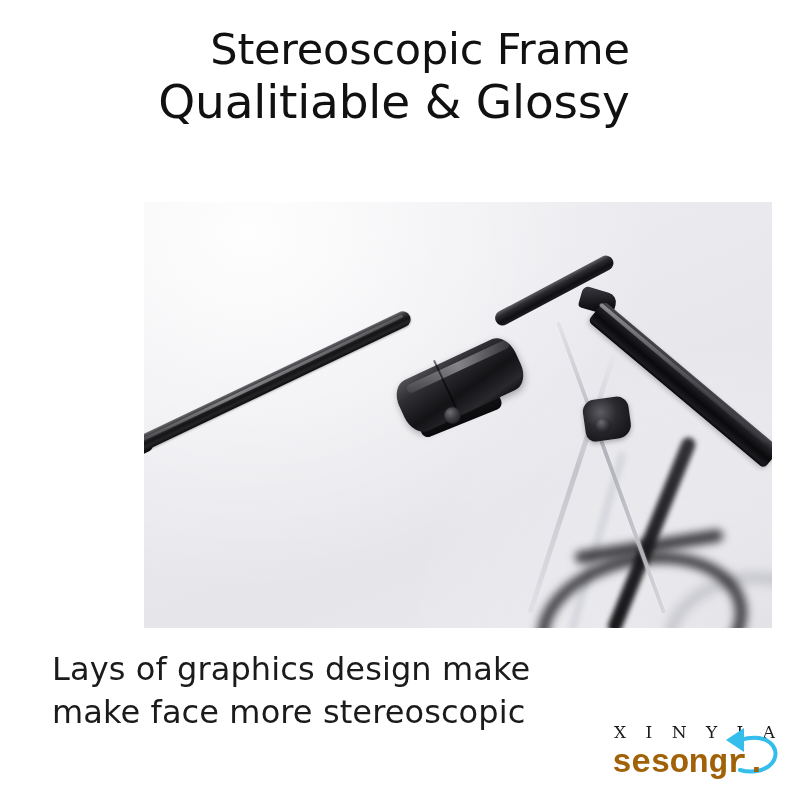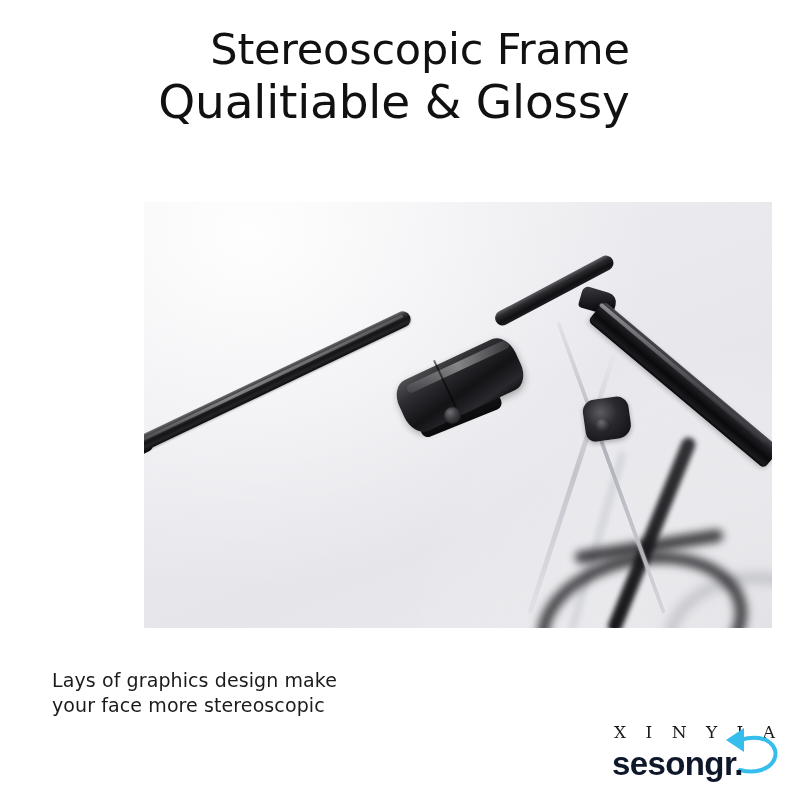--- a/index.html
+++ b/index.html
@@ -322,24 +322,24 @@
     border-radius: 4px;
     filter: blur(3px);
     transform: rotate(16deg);
     transform-origin: 50% 0%;
   }
 
   
   .caption {
     position: absolute;
     left: 52px;
-    top: 668px;
+    top: 648px;
     color: #1b1b1b;
     font-family: "DejaVu Sans", sans-serif;
-    font-size: 19px;
+    font-size: 32px;
     font-weight: 400;
     line-height: 1.34;
     letter-spacing: 0.1px;
   }
   .caption span { display: block; }
 
   
   .logo {
     position: absolute;
     left: 612px;
@@ -354,25 +354,25 @@
     font-family: "DejaVu Serif", serif;
     font-size: 17px;
     letter-spacing: 7px;
     color: #1a1a1a;
     white-space: nowrap;
   }
   .logo-main {
     position: absolute;
     left: 0px;
     top: 27px;
-    font-family: Liberation Sans, sans-serif;
+    font-family: Liberation Mono, monospace;
     font-weight: 700;
     font-size: 33px;
     letter-spacing: -0.6px;
-    color: #0f172a;
+    color: #a16207;
     white-space: nowrap;
   }
   .logo-arrow {
     position: absolute;
     left: 92px;
     top: 0px;
     width: 78px;
     height: 62px;
     pointer-events: none;
   }
@@ -417,21 +417,21 @@
       <div class="brow"></div>
       <div class="brow-hl"></div>
 
       <div class="pad-screw"></div>
       <div class="pad-screw-in"></div>
     </div>
   </div>
 
   <div class="caption">
     <span>Lays of graphics design make</span>
-    <span>your face more stereoscopic</span>
+    <span>make face more stereoscopic</span>
   </div>
 
   <div class="logo">
     <div class="logo-top">X I N Y I A</div>
     <svg class="logo-arrow" viewBox="0 0 78 62">
       <path d="M22 22 L40 10 L40 34 Z" fill="#35bdeb"></path>
       <path d="M36 22 C64 14, 76 30, 70 42 C65 52, 50 56, 36 52" fill="none" stroke="#35bdeb" stroke-width="4" stroke-linecap="round"></path>
     </svg>
     <div class="logo-main">sesongr.</div>
   </div>

